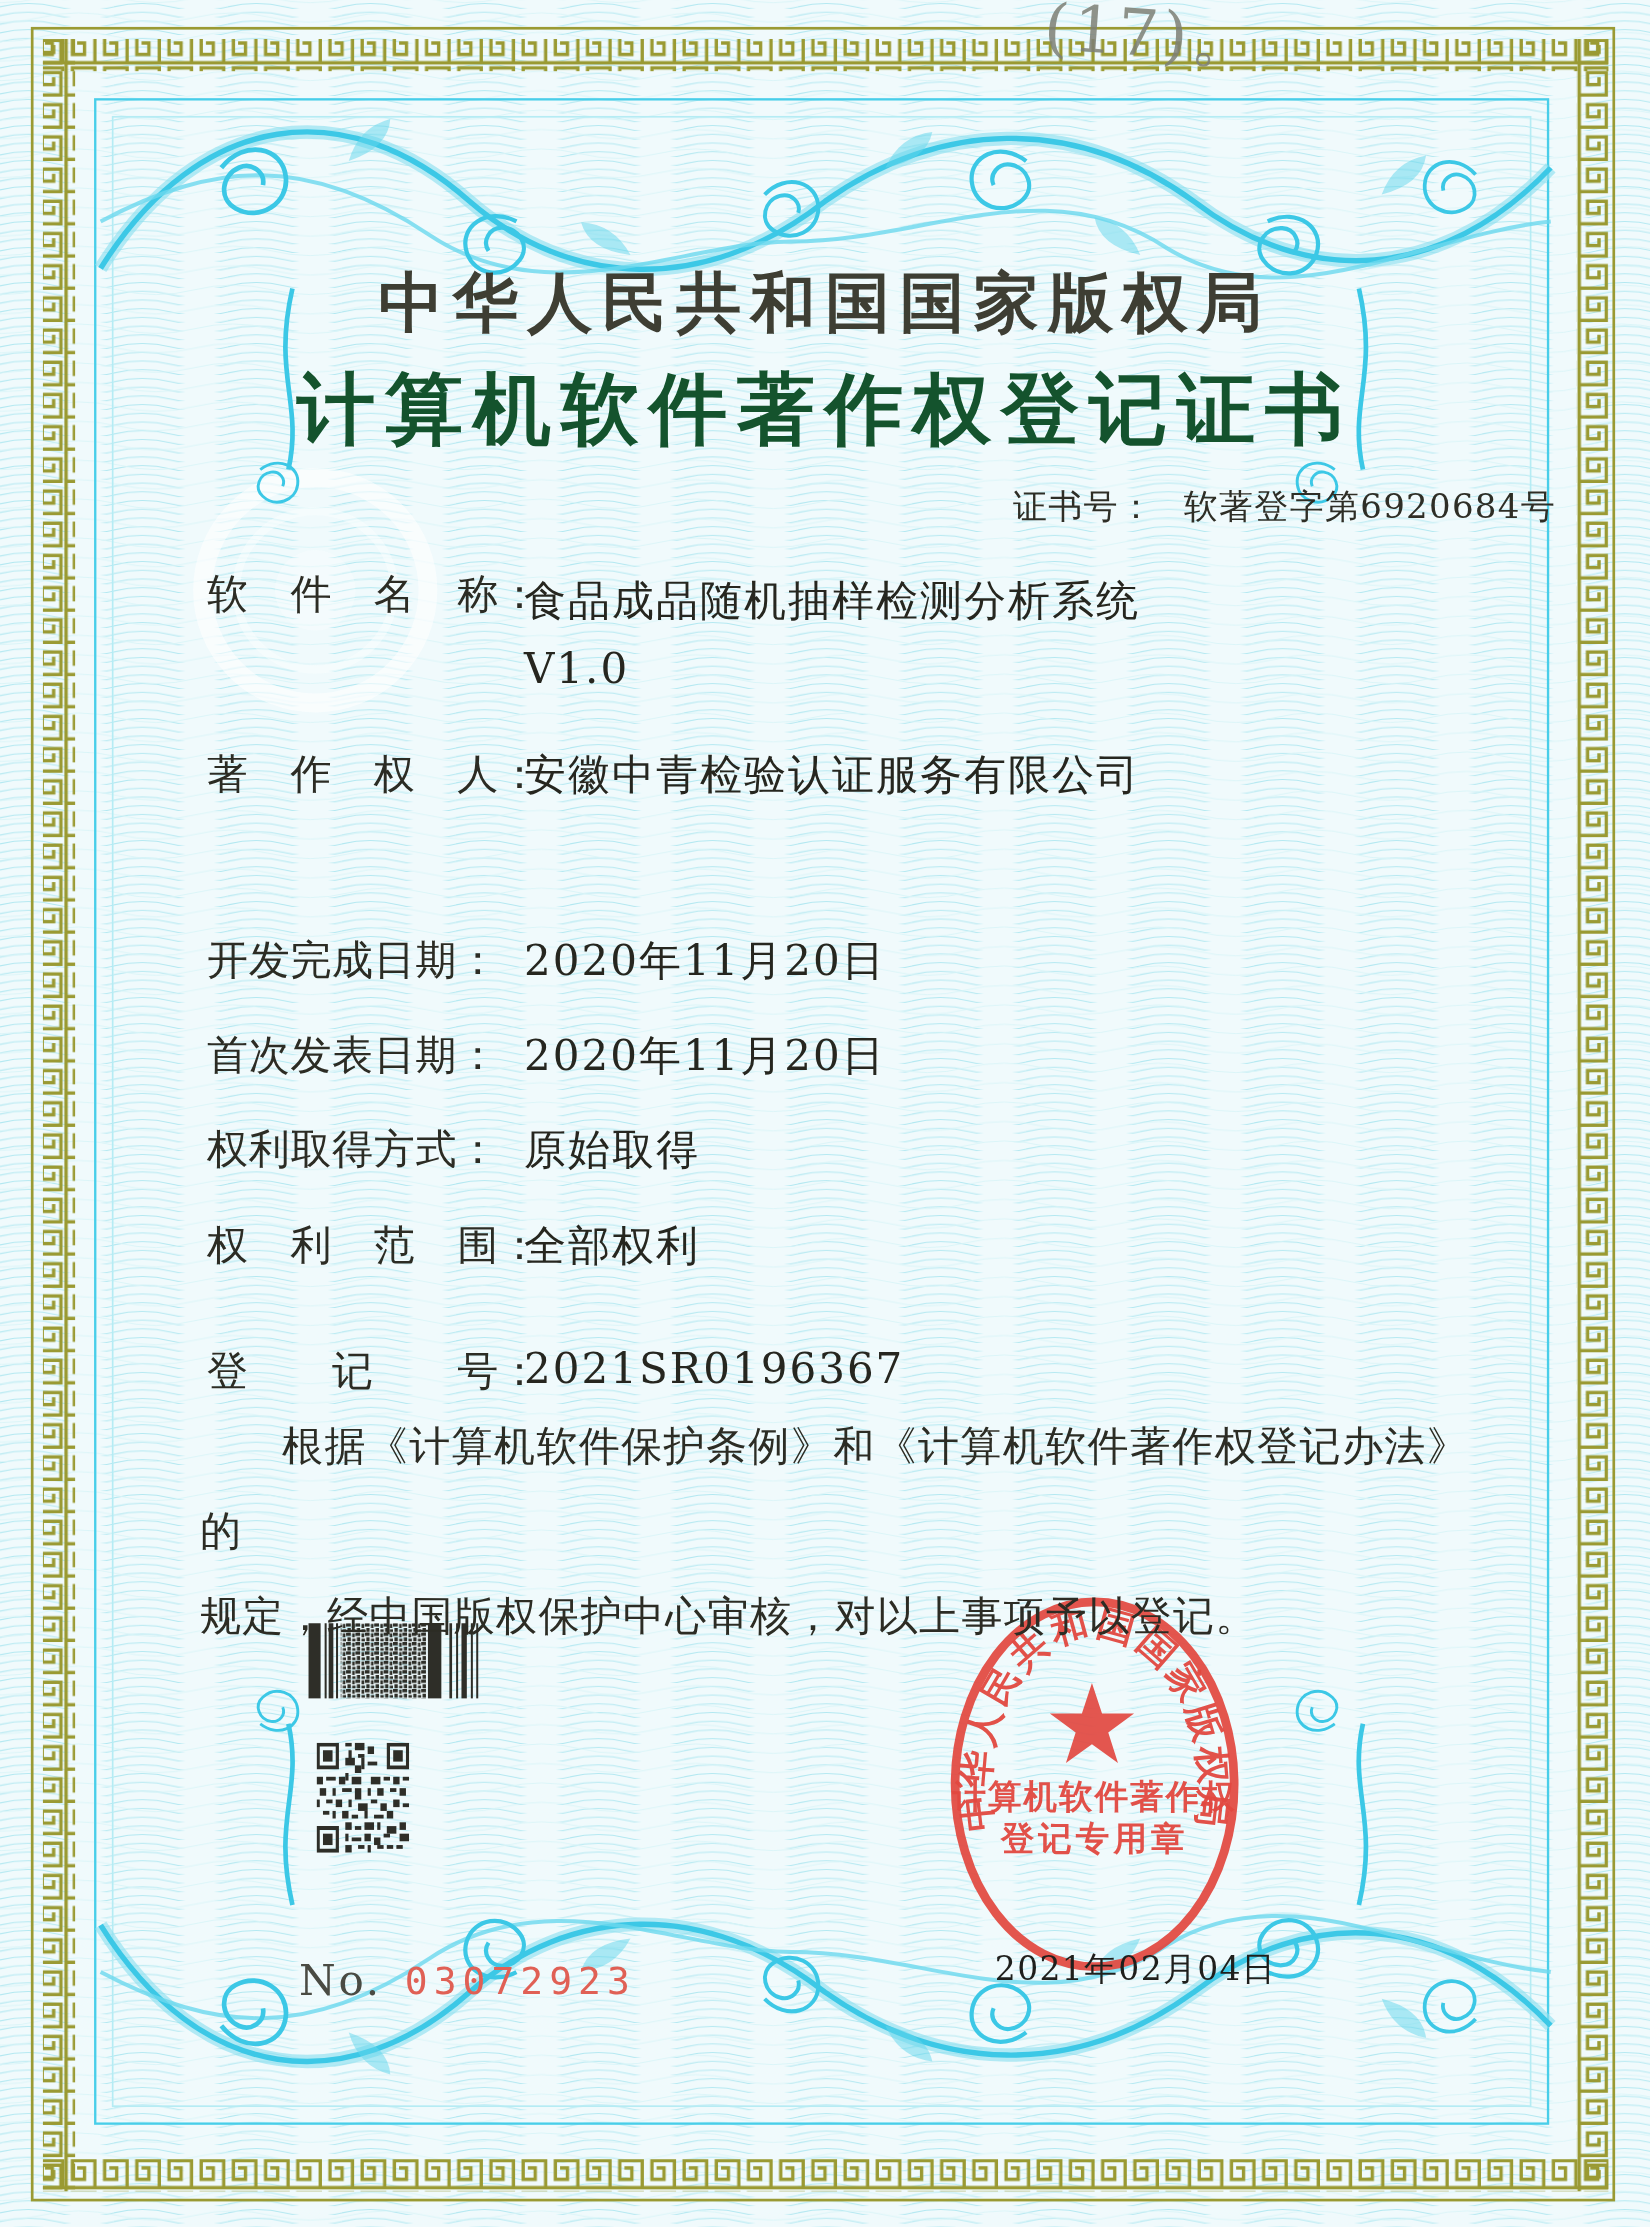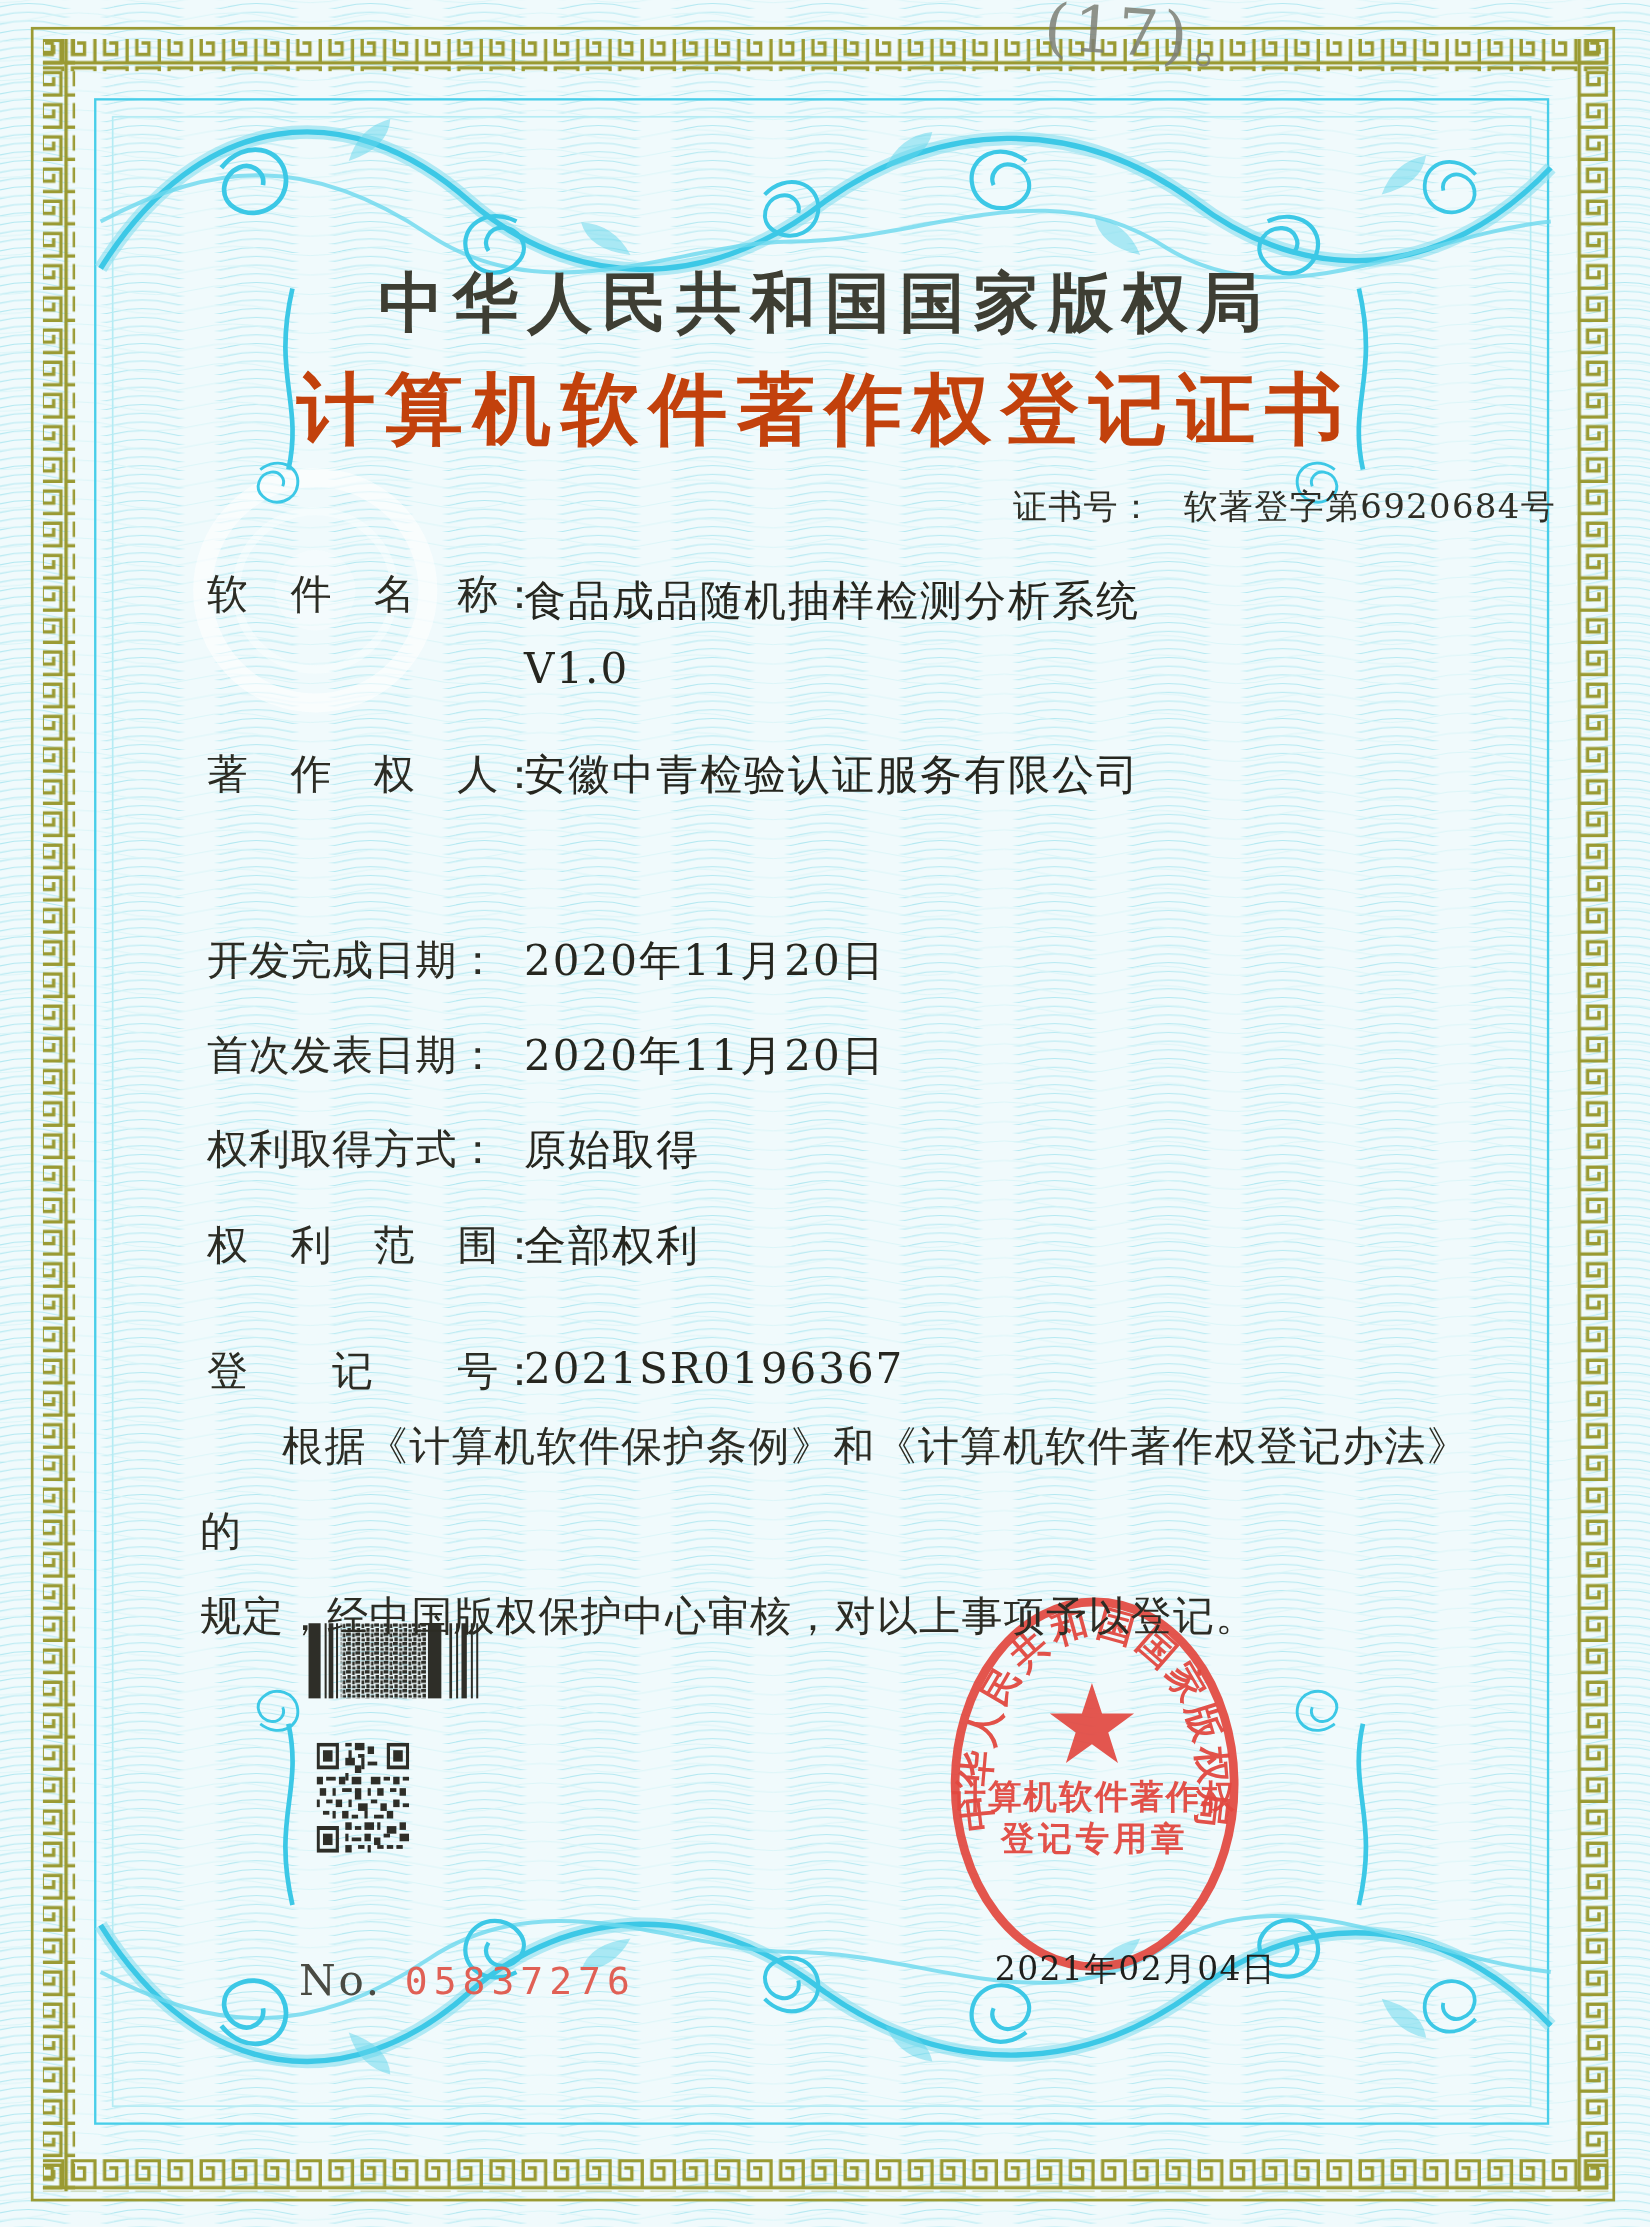--- a/index.html
+++ b/index.html
@@ -9,21 +9,21 @@
     font-family:"DejaVu Serif","Liberation Serif",serif;
   }
   .bg{position:absolute;left:0;top:0;width:1650px;height:2227px;}
   .abs{position:absolute;}
   .authority{
     left:0; top:259px; width:1650px; margin:0; text-align:center;
     font-size:65px; font-weight:700; letter-spacing:9.4px; color:#3e3e33;
   }
   .cert-title{
     left:0; top:358px; width:1650px; margin:0; text-align:center;
-    font-size:78px; font-weight:700; letter-spacing:10px; color:#c2410c;
+    font-size:78px; font-weight:700; letter-spacing:10px; color:#14532d;
   }
   .certno{
     left:1013px; top:484px; display:flex; gap:29.5px;
     font-size:34px; color:#2e2e26; letter-spacing:1.3px; white-space:nowrap;
   }
   .row{ left:207px; font-size:42px; color:#2c2c24; white-space:nowrap; }
   .row .lbl{ font-size:41px; letter-spacing:0.7px; }
   .row .val{ position:absolute; left:317px; top:0; letter-spacing:2px; color:#26261f;}
   .row .val .vline{ display:block; line-height:68px; }
   .statement{
@@ -267,19 +267,19 @@
     <span class="val">2021SR0196367</span>
   </div>
 
   <p class="abs statement z">
     <span class="s1">根据《计算机软件保护条例》和《计算机软件著作权登记办法》的</span>
     <span class="s2">规定，经中国版权保护中心审核，对以上事项予以登记。</span>
   </p>
 
   <div class="abs serial z">
     <span class="no">No.</span>
-    <span class="num">05837276</span>
+    <span class="num">03072923</span>
   </div>
 
   <div class="abs issue-date z">2021年02月04日</div>
 
 </div>
 
 
 </body></html>

